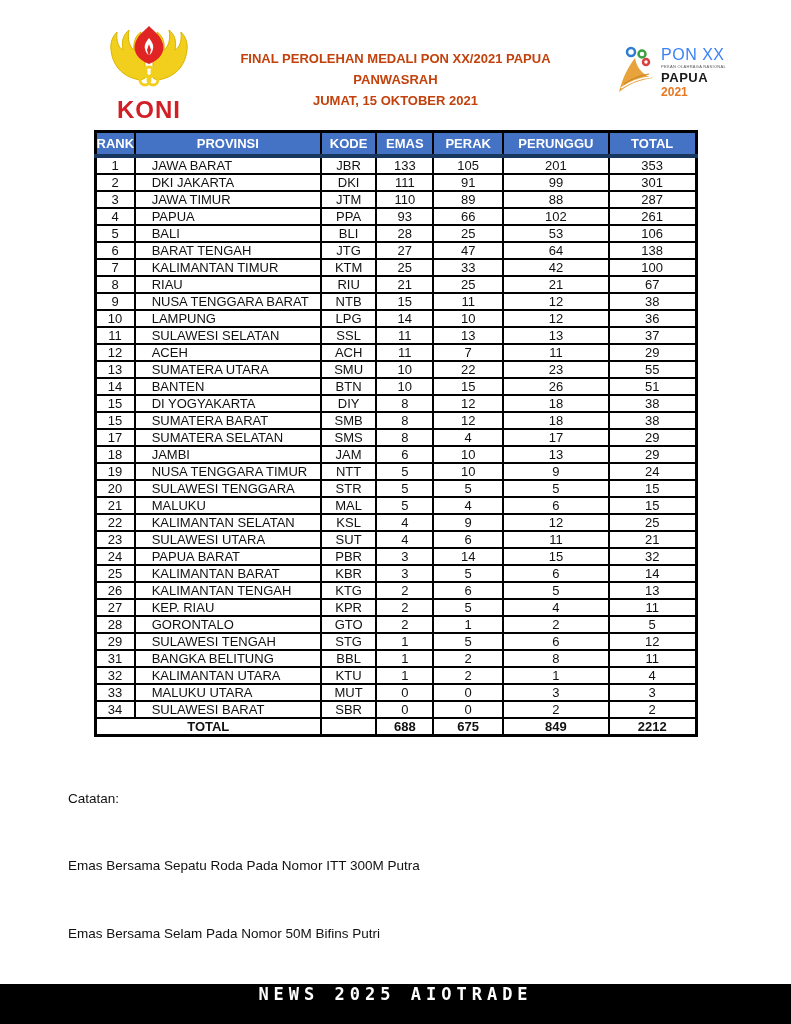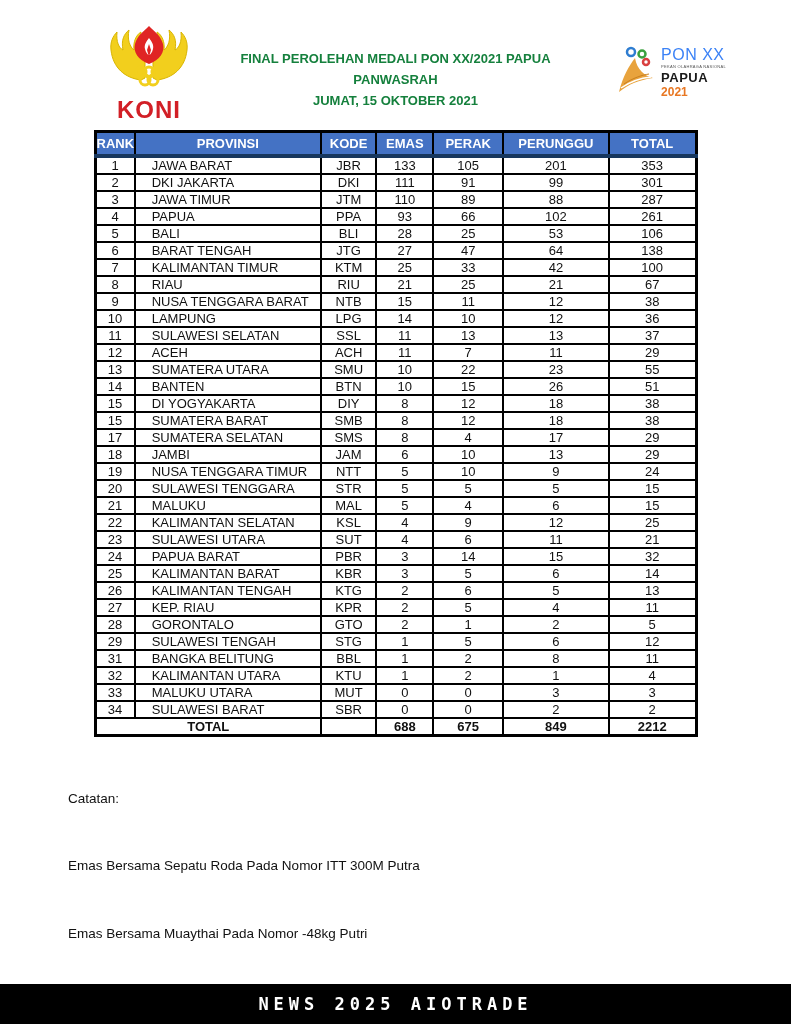--- a/index.html
+++ b/index.html
@@ -29,21 +29,21 @@
     letter-spacing: 1px;
     color: #d21f26;
     line-height: 20px;
   }
   .title-block {
     text-align: center;
     font-weight: bold;
     font-size: 13px;
     line-height: 21px;
     padding-top: 24px;
-    color: #15803d;
+    color: #c2410c;
   }
   .pon-logo {
     justify-self: end;
     display: flex;
     align-items: center;
     gap: 4px;
     margin-top: 20px;
     margin-right: 2px;
   }
   .pon-text { text-align: left; line-height: 1; }
@@ -92,21 +92,20 @@
     white-space: pre-wrap;
   }
 
   
   .footer-bar {
     position: absolute;
     left: 0; right: 0; bottom: 0;
     height: 40px;
     background: #000000;
     display: flex;
-    align-items: center;
     justify-content: center;
   }
   .footer-text {
     color: #ffffff;
     font-family: "DejaVu Sans Mono", monospace;
     font-weight: bold;
     font-size: 17px;
     letter-spacing: 5px;
   }
 </style>
@@ -487,21 +486,20 @@
         <td>675</td>
         <td>849</td>
         <td>2212</td>
       </tr>
     </tfoot>
   </table>
 
   <section class="notes">
     <div>Catatan:</div>
     <div>Emas Bersama Sepatu Roda Pada Nomor ITT 300M Putra</div>
-    <div>Emas Bersama Muaythai Pada Nomor -48kg Putri</div>
     <div>Emas Bersama Selam Pada Nomor 50M Bifins Putri</div>
     
     
     
     
   </section>
 
   <footer class="footer-bar">
     <span class="footer-text">NEWS 2025 AIOTRADE</span>
   </footer>

